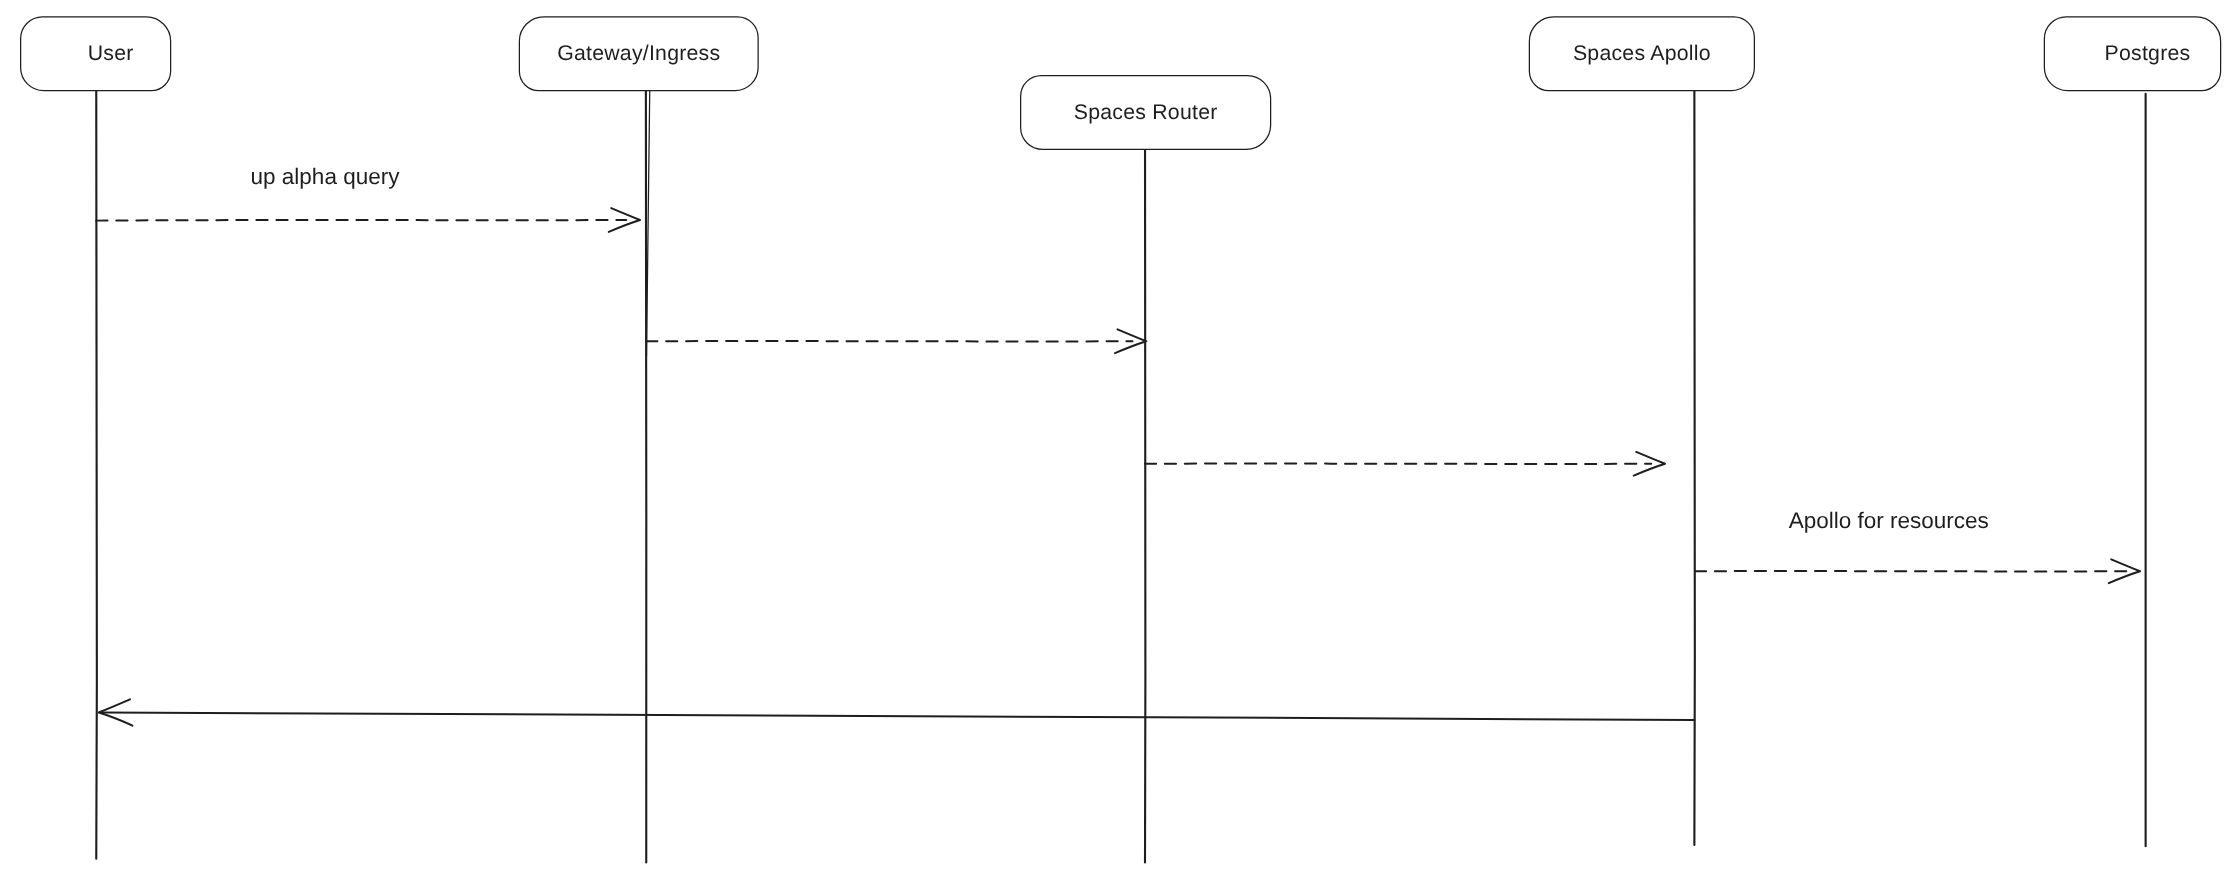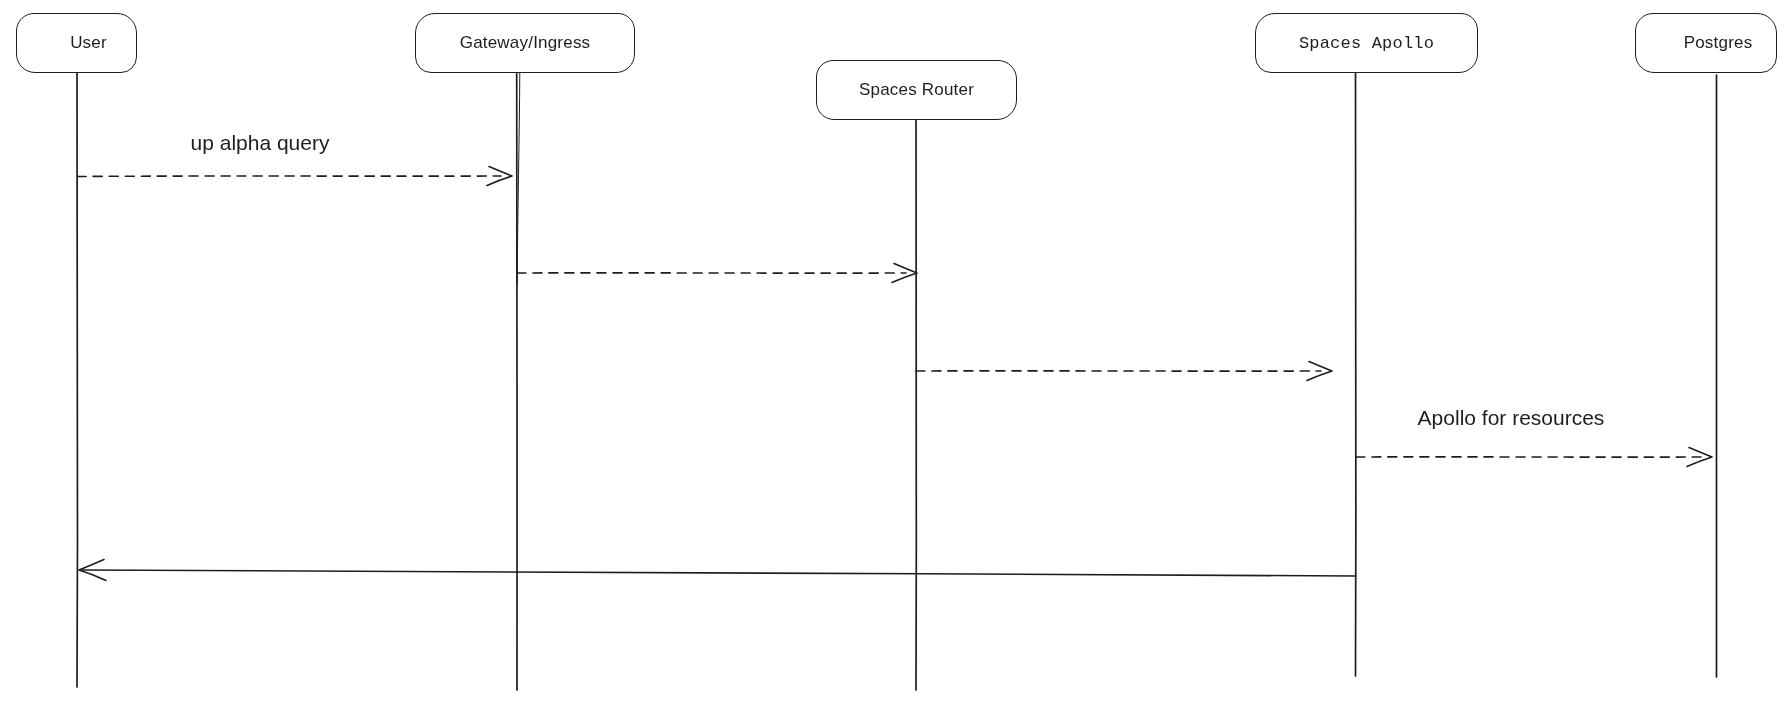--- a/index.html
+++ b/index.html
@@ -34,29 +34,29 @@
     justify-content: center;
     font-size: 17px;
     letter-spacing: 0.2px;
     z-index: 2;
   }
   
   .actor-box.r1 { border-radius: 18px 20px 16px 19px; padding-left: 24px; }
   .actor-box.r2 { border-radius: 20px 17px 19px 16px; }
   .actor-box.r3 { border-radius: 17px 19px 20px 18px; }
   .box-user     { left: 16px;   width: 121px; }
-  .box-gateway  { left: 415px;  width: 220px; }
+  .box-gateway  { left: 415px;  width: 192px; }
   .box-router   { left: 816px;  width: 201px; margin-top: 47px; }
-  .box-apollo   { left: 1255px; width: 223px; font-family: Liberation Mono, monospace; }
+  .box-apollo   { left: 1223px; width: 181px; }
   .box-postgres { left: 1635px; width: 142px; text-align: center; }
   .msg-label {
     position: absolute;
     width: 300px;
     text-align: center;
-    font-size: 21px;
+    font-size: 18px;
     z-index: 1;
     color: var(--stroke);
   }
   .label-msg1 { left: 110px;  top: 131px; }
   .label-msg4 { left: 1361px; top: 406px; }
   path, line { vector-effect: non-scaling-stroke; }
 </style>
 </head>
 <body>
 

